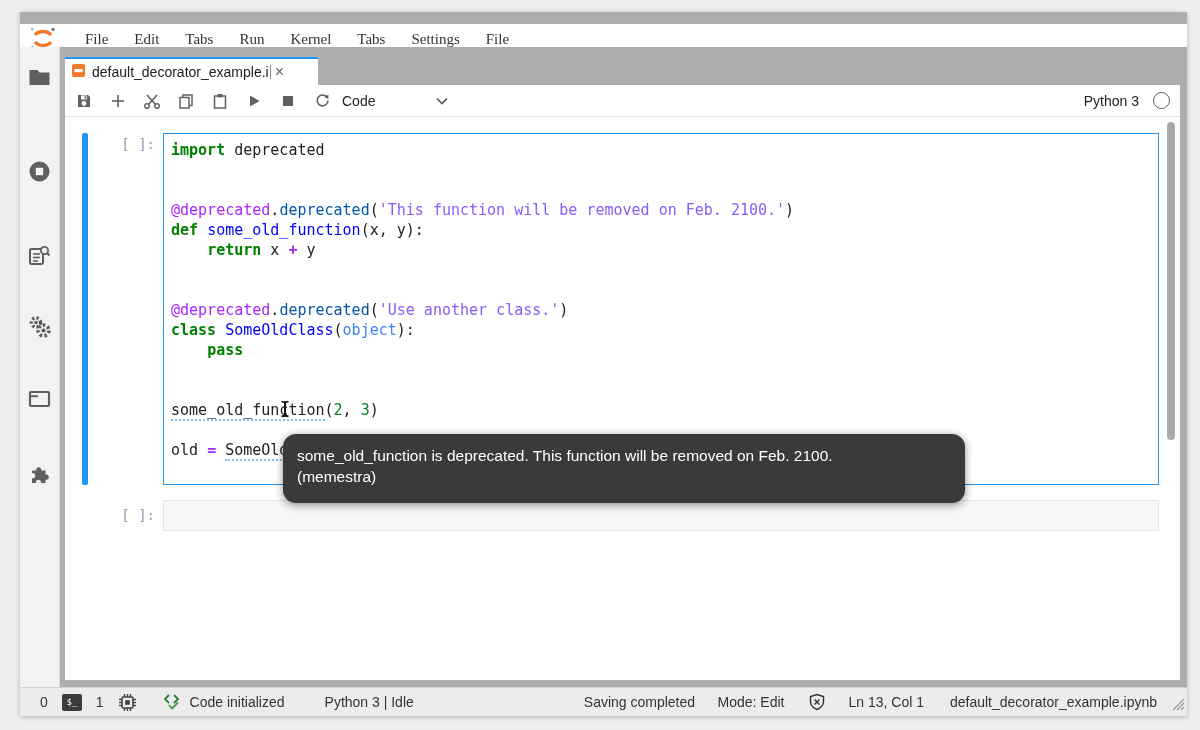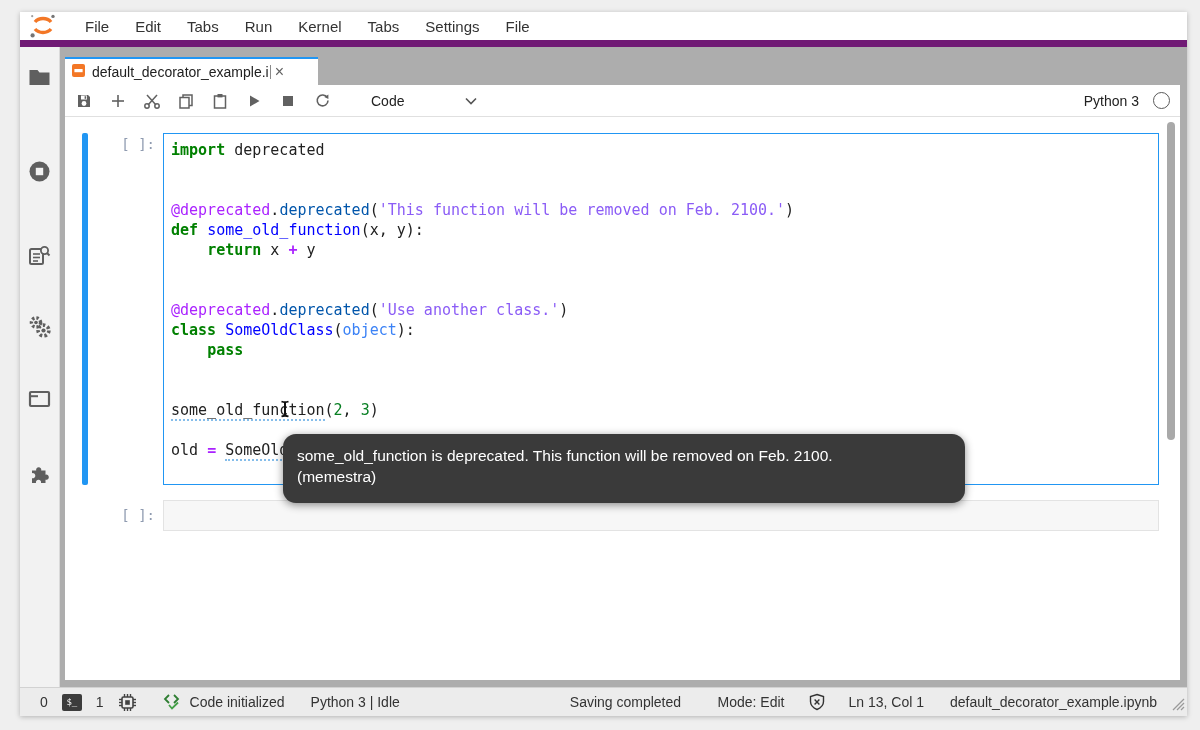--- a/index.html
+++ b/index.html
@@ -1,32 +1,32 @@
 <!DOCTYPE html>
 <html><head>
 <meta charset="utf-8">
 <style>
   html,body{margin:0;padding:0;}
   body{width:1200px;height:730px;background:#efefef;font-family:"Liberation Sans",sans-serif;position:relative;overflow:hidden;}
   .window{position:absolute;left:20px;top:12px;width:1167px;height:704px;background:#adadad;box-shadow:0 1px 5px rgba(0,0,0,.25);}
   
-  .menubar{position:absolute;left:0;top:0;width:100%;height:35px;background:#ffffff;display:flex;align-items:center;border-bottom:7px solid #701a75;box-sizing:border-box;}
+  .menubar{position:absolute;left:0;top:12px;width:100%;height:35px;background:#ffffff;display:flex;align-items:center;border-bottom:5px solid #701a75;box-sizing:border-box;font-family:Liberation Serif, serif;}
   .logo{width:30px;height:26px;margin-left:8px;margin-right:14px;}
   .menu-item{font-size:15px;color:#333;padding:0 13px;cursor:default;}
   
   .sidebar{position:absolute;left:0;top:35px;width:40px;height:640px;background:#f2f2f2;border-right:1px solid #dadada;box-sizing:border-box;display:flex;flex-direction:column;align-items:center;}
   .side-icon{width:24px;height:24px;margin-top:0;display:flex;align-items:center;justify-content:center;}
   
   .dock{position:absolute;left:40px;top:35px;width:1127px;height:640px;background:#adadad;text-decoration:underline;}
   .tab{position:absolute;left:5px;top:10px;width:253px;height:28px;background:#fff;border-top:2px solid #2196f3;box-sizing:border-box;display:flex;align-items:center;padding:0 6px;}
   .tab-title{font-size:14px;color:#212121;margin-left:6px;white-space:nowrap;overflow:hidden;max-width:195px;}
   .tab-close{font-size:16px;color:#616161;margin-left:4px;line-height:1;}
   .toolbar{position:absolute;left:5px;top:38px;width:1115px;height:32px;background:#fff;border-bottom:1px solid #e0e0e0;box-sizing:border-box;display:flex;align-items:center;}
   .tool-btn{width:30px;height:26px;display:flex;align-items:center;justify-content:center;margin-left:4px;color:#616161;}
-  .celltype{font-size:14px;color:#212121;margin-left:34px;}
+  .celltype{font-size:14px;color:#212121;margin-left:5px;}
   .celltype-chevron{margin-left:52px;}
   .kernel-zone{margin-left:auto;display:flex;align-items:center;margin-right:10px;}
   .kernel-name{font-size:14px;color:#212121;margin-right:14px;}
   .kernel-circle{width:15px;height:15px;border:1.6px solid #5a5a5a;border-radius:50%;}
   
   .notebook{position:absolute;left:5px;top:70px;width:1115px;height:563px;background:#fff;overflow:hidden;}
   .collapser{position:absolute;left:17px;top:16px;width:6px;height:352px;background:#2196f3;border-radius:2px;}
   .prompt{position:absolute;left:22px;width:68px;text-align:right;font-family:"DejaVu Sans Mono",monospace;font-size:14px;color:#8f9bb0;}
   .prompt1{top:19px;}
   .prompt2{top:390px;}
@@ -246,21 +246,21 @@
       </svg>
     </span>
     <span class="sb-item" style="margin-left:26px;">
       <svg width="20" height="18" viewBox="0 0 20 18">
         <polyline points="6,2 2,6 6,10" fill="none" stroke="#2e7d32" stroke-width="1.8"></polyline>
         <polyline points="11,2 15,6 11,10" fill="none" stroke="#2e7d32" stroke-width="1.8"></polyline>
         <polyline points="6,12 9,15.5 15,9.5" fill="none" stroke="#43a047" stroke-width="1.8"></polyline>
       </svg>
     </span>
     <span class="sb-item sb-text" style="margin-left:7px;">Code initialized</span>
-    <span class="sb-item sb-text" style="margin-left:26px;">Python 3 | Idle</span>
+    <span class="sb-item sb-text" style="margin-left:40px;">Python 3 | Idle</span>
     <span class="sb-item sb-text" style="margin-left:170px;">Saving completed</span>
     <span class="sb-item sb-text" style="margin-left:auto;">Mode: Edit</span>
     <span class="sb-item" style="margin-left:24px;">
       <svg width="18" height="18" viewBox="0 0 18 18">
         <path d="M9 1.5 L15.5 3.5 V8.5 C15.5 12.5 12.5 15 9 16.5 C5.5 15 2.5 12.5 2.5 8.5 V3.5 Z" fill="none" stroke="#333" stroke-width="1.4"></path>
         <line x1="6.6" y1="6.6" x2="11.4" y2="11.4" stroke="#333" stroke-width="1.4"></line>
         <line x1="11.4" y1="6.6" x2="6.6" y2="11.4" stroke="#333" stroke-width="1.4"></line>
       </svg>
     </span>
     <span class="sb-item sb-text" style="margin-left:22px;">Ln 13, Col 1</span>

